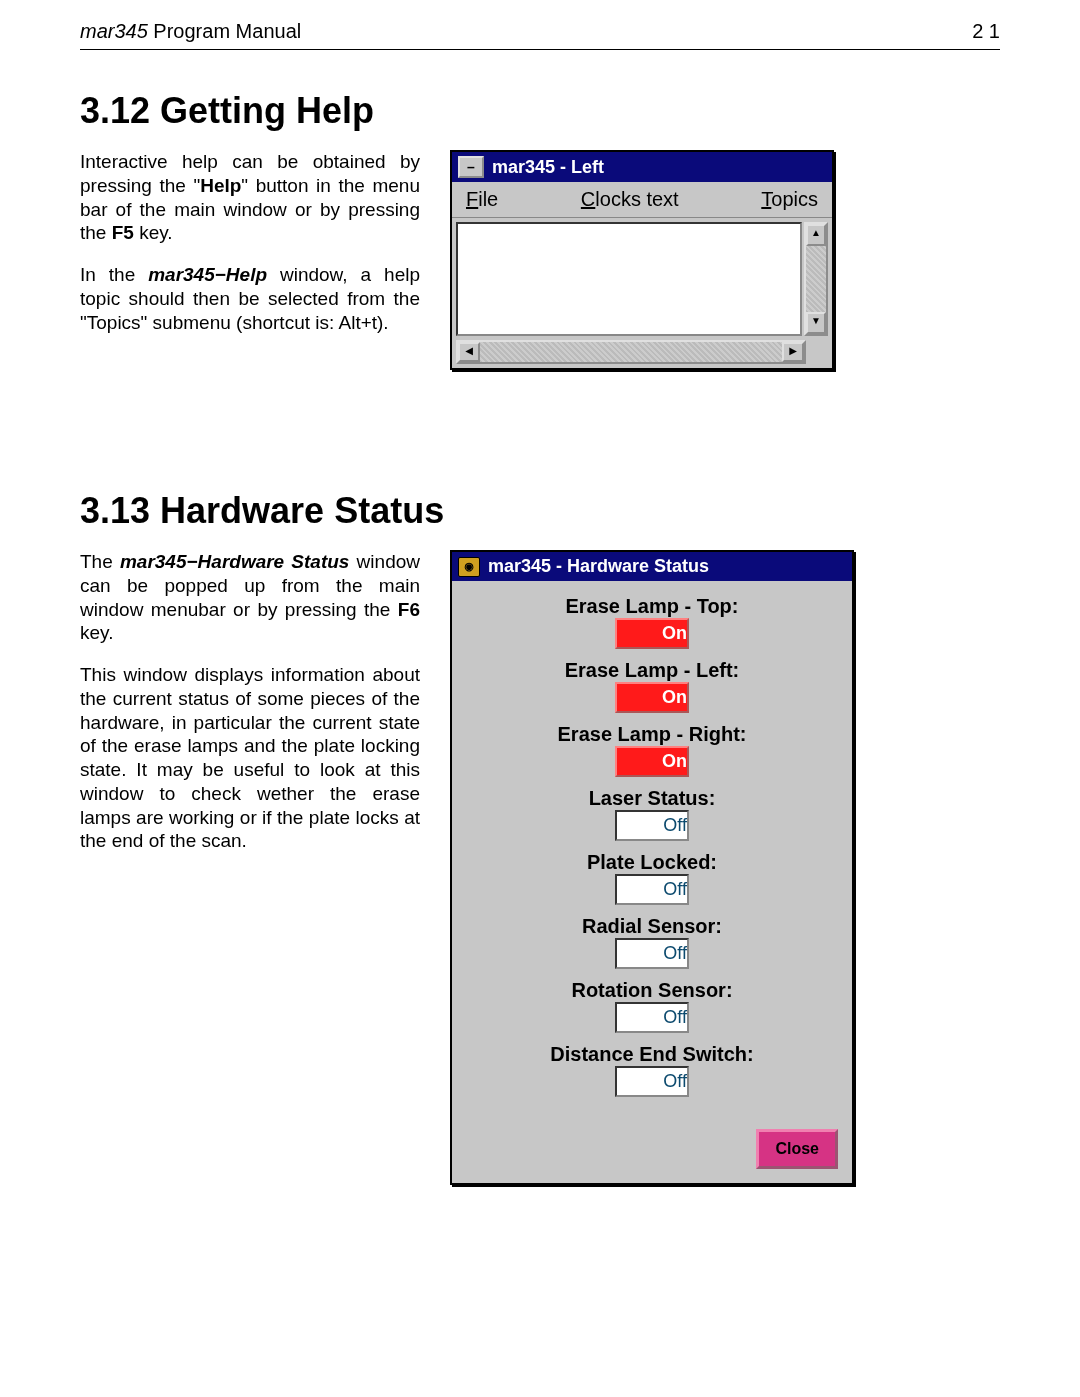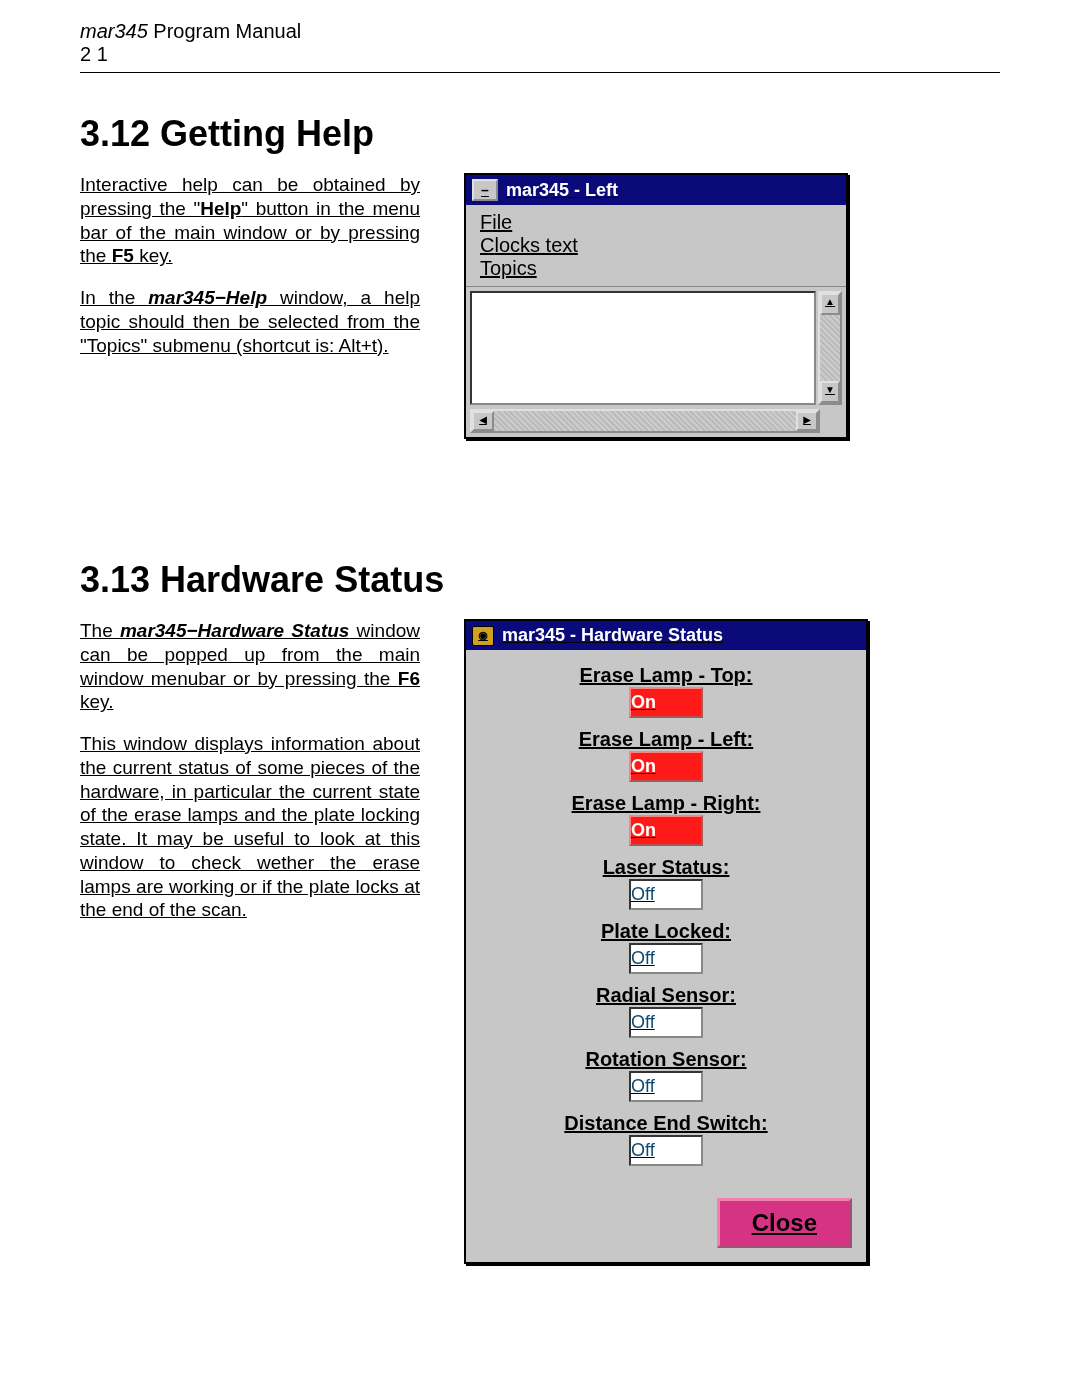--- a/index.html
+++ b/index.html
@@ -11,38 +11,36 @@
     width: 1080px;
   }
   .page {
     padding: 20px 80px 40px 80px;
   }
   .header-row {
     display: flex;
     justify-content: space-between;
     font-size: 20px;
     padding-bottom: 6px;
-    flex-direction: column;
   }
   .header-left {
     font-style: italic;
   }
   .header-left .nonitalic {
     font-style: normal;
   }
   .hr {
     border-top: 1px solid #000;
     margin-bottom: 40px;
   }
 
   
   .section {
     display: flex;
-    gap: 44px;
-    text-decoration: underline;
+    gap: 30px;
   }
   .leftcol {
     flex: 0 0 340px;
   }
   .rightcol {
     flex: 1;
     display: flex;
     justify-content: flex-start;
   }
   h2 {
@@ -85,21 +83,20 @@
     font-size: 14px;
     color:#000;
   }
   .menubar {
     display: flex;
     justify-content: space-between;
     padding: 6px 14px;
     font-size: 20px;
     background:#c7c7c7;
     border-bottom:1px solid #888;
-    flex-direction:column;
   }
   .menubar span { }
   .menubar .ul { text-decoration: underline; }
   .textarea-wrap {
     display:flex;
     padding:4px;
   }
   .textarea {
     flex:1;
     height: 110px;
@@ -185,21 +182,21 @@
     justify-content:space-between;
     align-items:center;
     margin-bottom:10px;
     font-size:20px;
     font-weight:bold;
     flex-direction:column;
   }
   .hw-row .label { }
   .hw-val {
     width:70px;
-    text-align:left;
+    text-align:right;
     padding:3px 0;
     font-weight:bold;
     font-size:18px;
   }
   .hw-val.on {
     background:#ff1a1a;
     color:#fff;
     border:2px outset #ff8080;
   }
   .hw-val.off {
@@ -210,22 +207,22 @@
   }
   .hw-close-row {
     display:flex;
     justify-content:flex-end;
     padding: 8px 14px 14px 14px;
   }
   .hw-close {
     background:#d63384;
     color:#000;
     font-weight:bold;
-    font-size:24px;
-    padding:8px 32px;
+    font-size:16px;
+    padding:8px 16px;
     border:3px outset #f080b0;
   }
 
   .spacer-lg { height: 120px; }
 </style>
 </head>
 <body>
 
 <div class="page">
 

